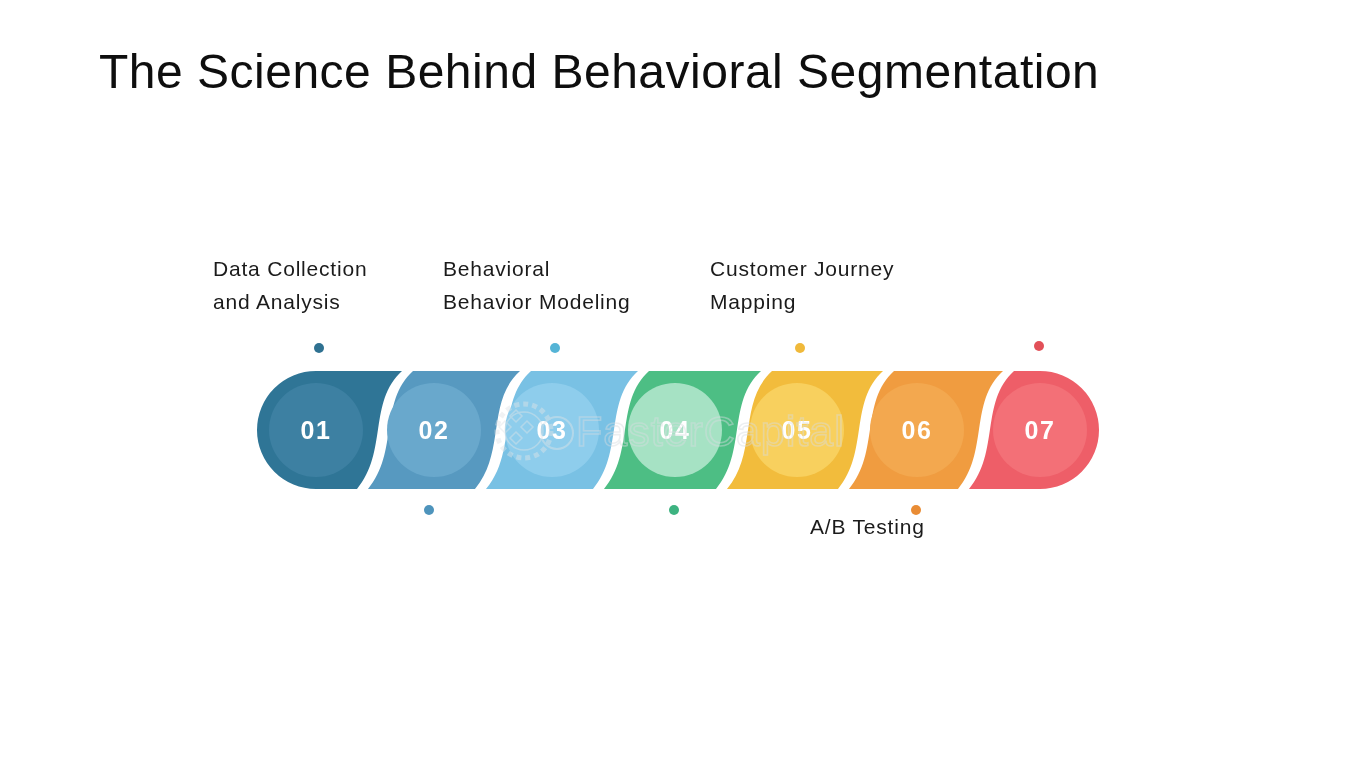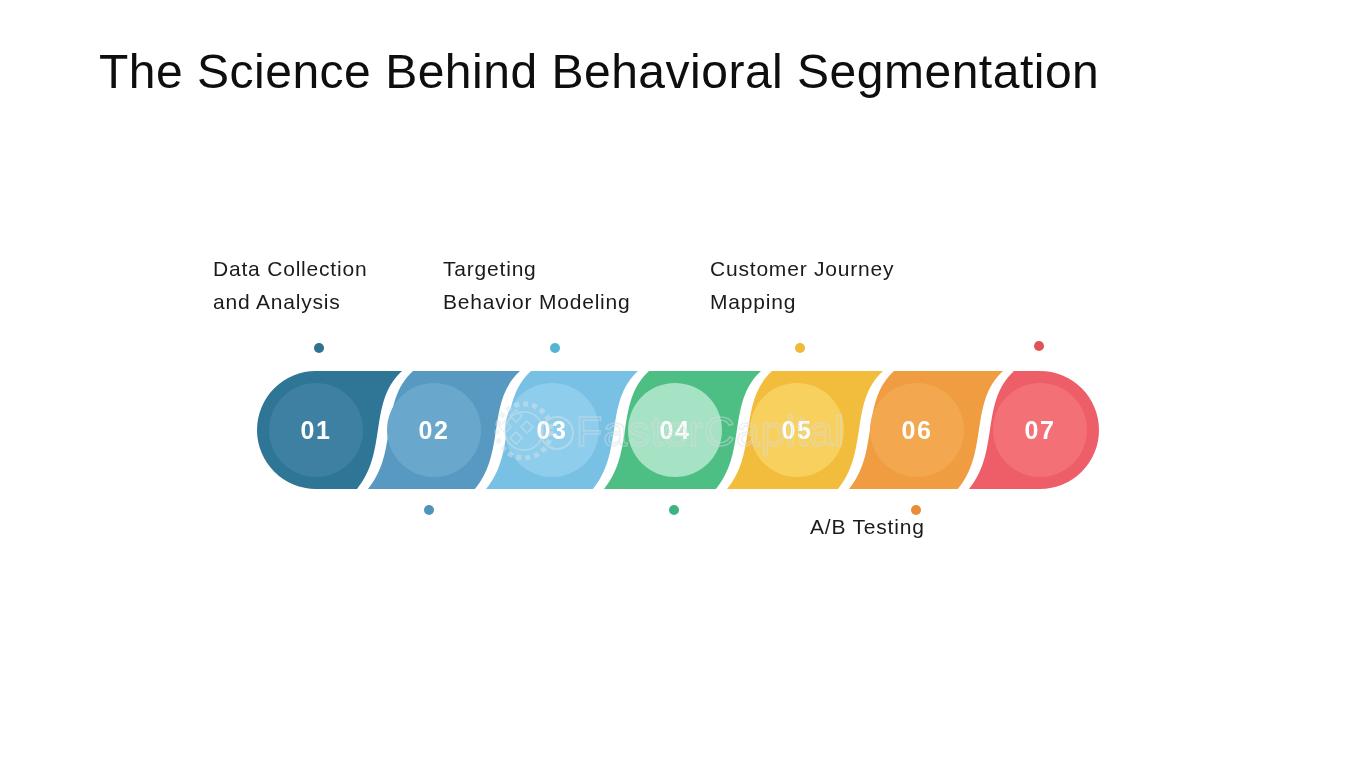--- a/index.html
+++ b/index.html
@@ -105,19 +105,19 @@
                                     M 516 432 l 6 6 l -6 6 l -6 -6 Z
                                     M 527 421 l 6 6 l -6 6 l -6 -6 Z"></path>
       </g>
       <circle cx="557" cy="433" r="16" fill="none" stroke="#dfe4e7" stroke-width="2"></circle>
       <text class="watermark-text" x="576" y="446" fill="none" stroke="#d7dce0" stroke-width="1.6">FasterCapital</text>
     </g>
   </svg>
 
   <div class="step-label lbl-1">Data Collection
 and Analysis</div>
-  <div class="step-label lbl-3">Targeting
+  <div class="step-label lbl-3">Behavioral
 Behavior Modeling</div>
   <div class="step-label lbl-5">Customer Journey
 Mapping</div>
   <div class="step-label lbl-6">A/B Testing</div>
 
 </div>
 
 </body></html>

